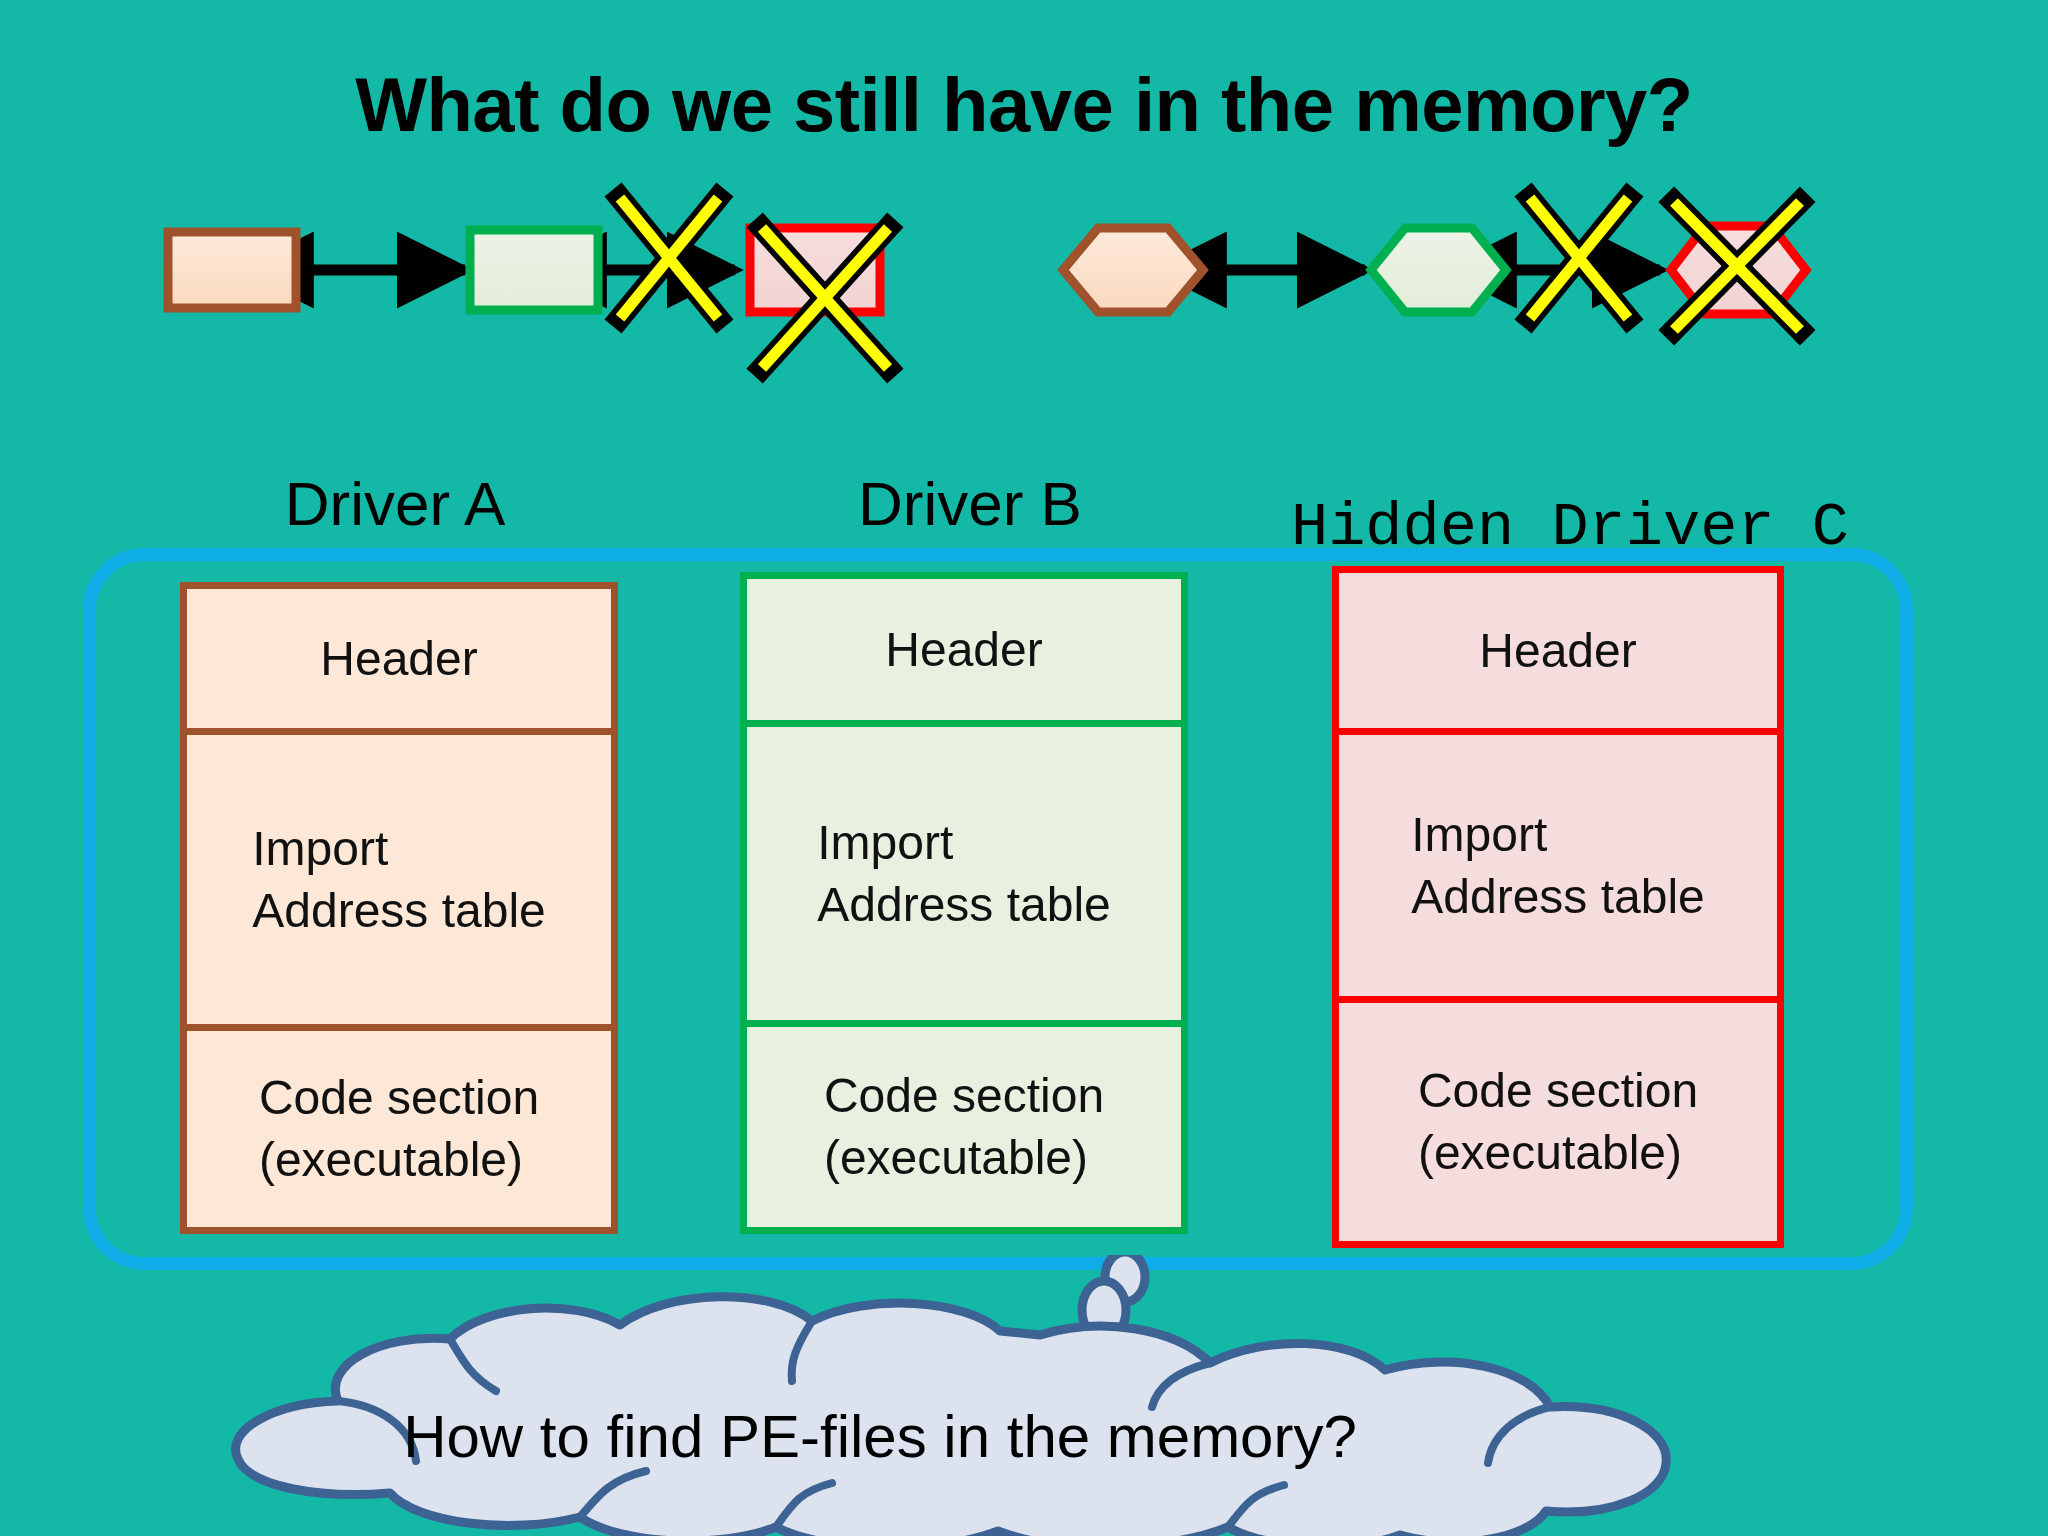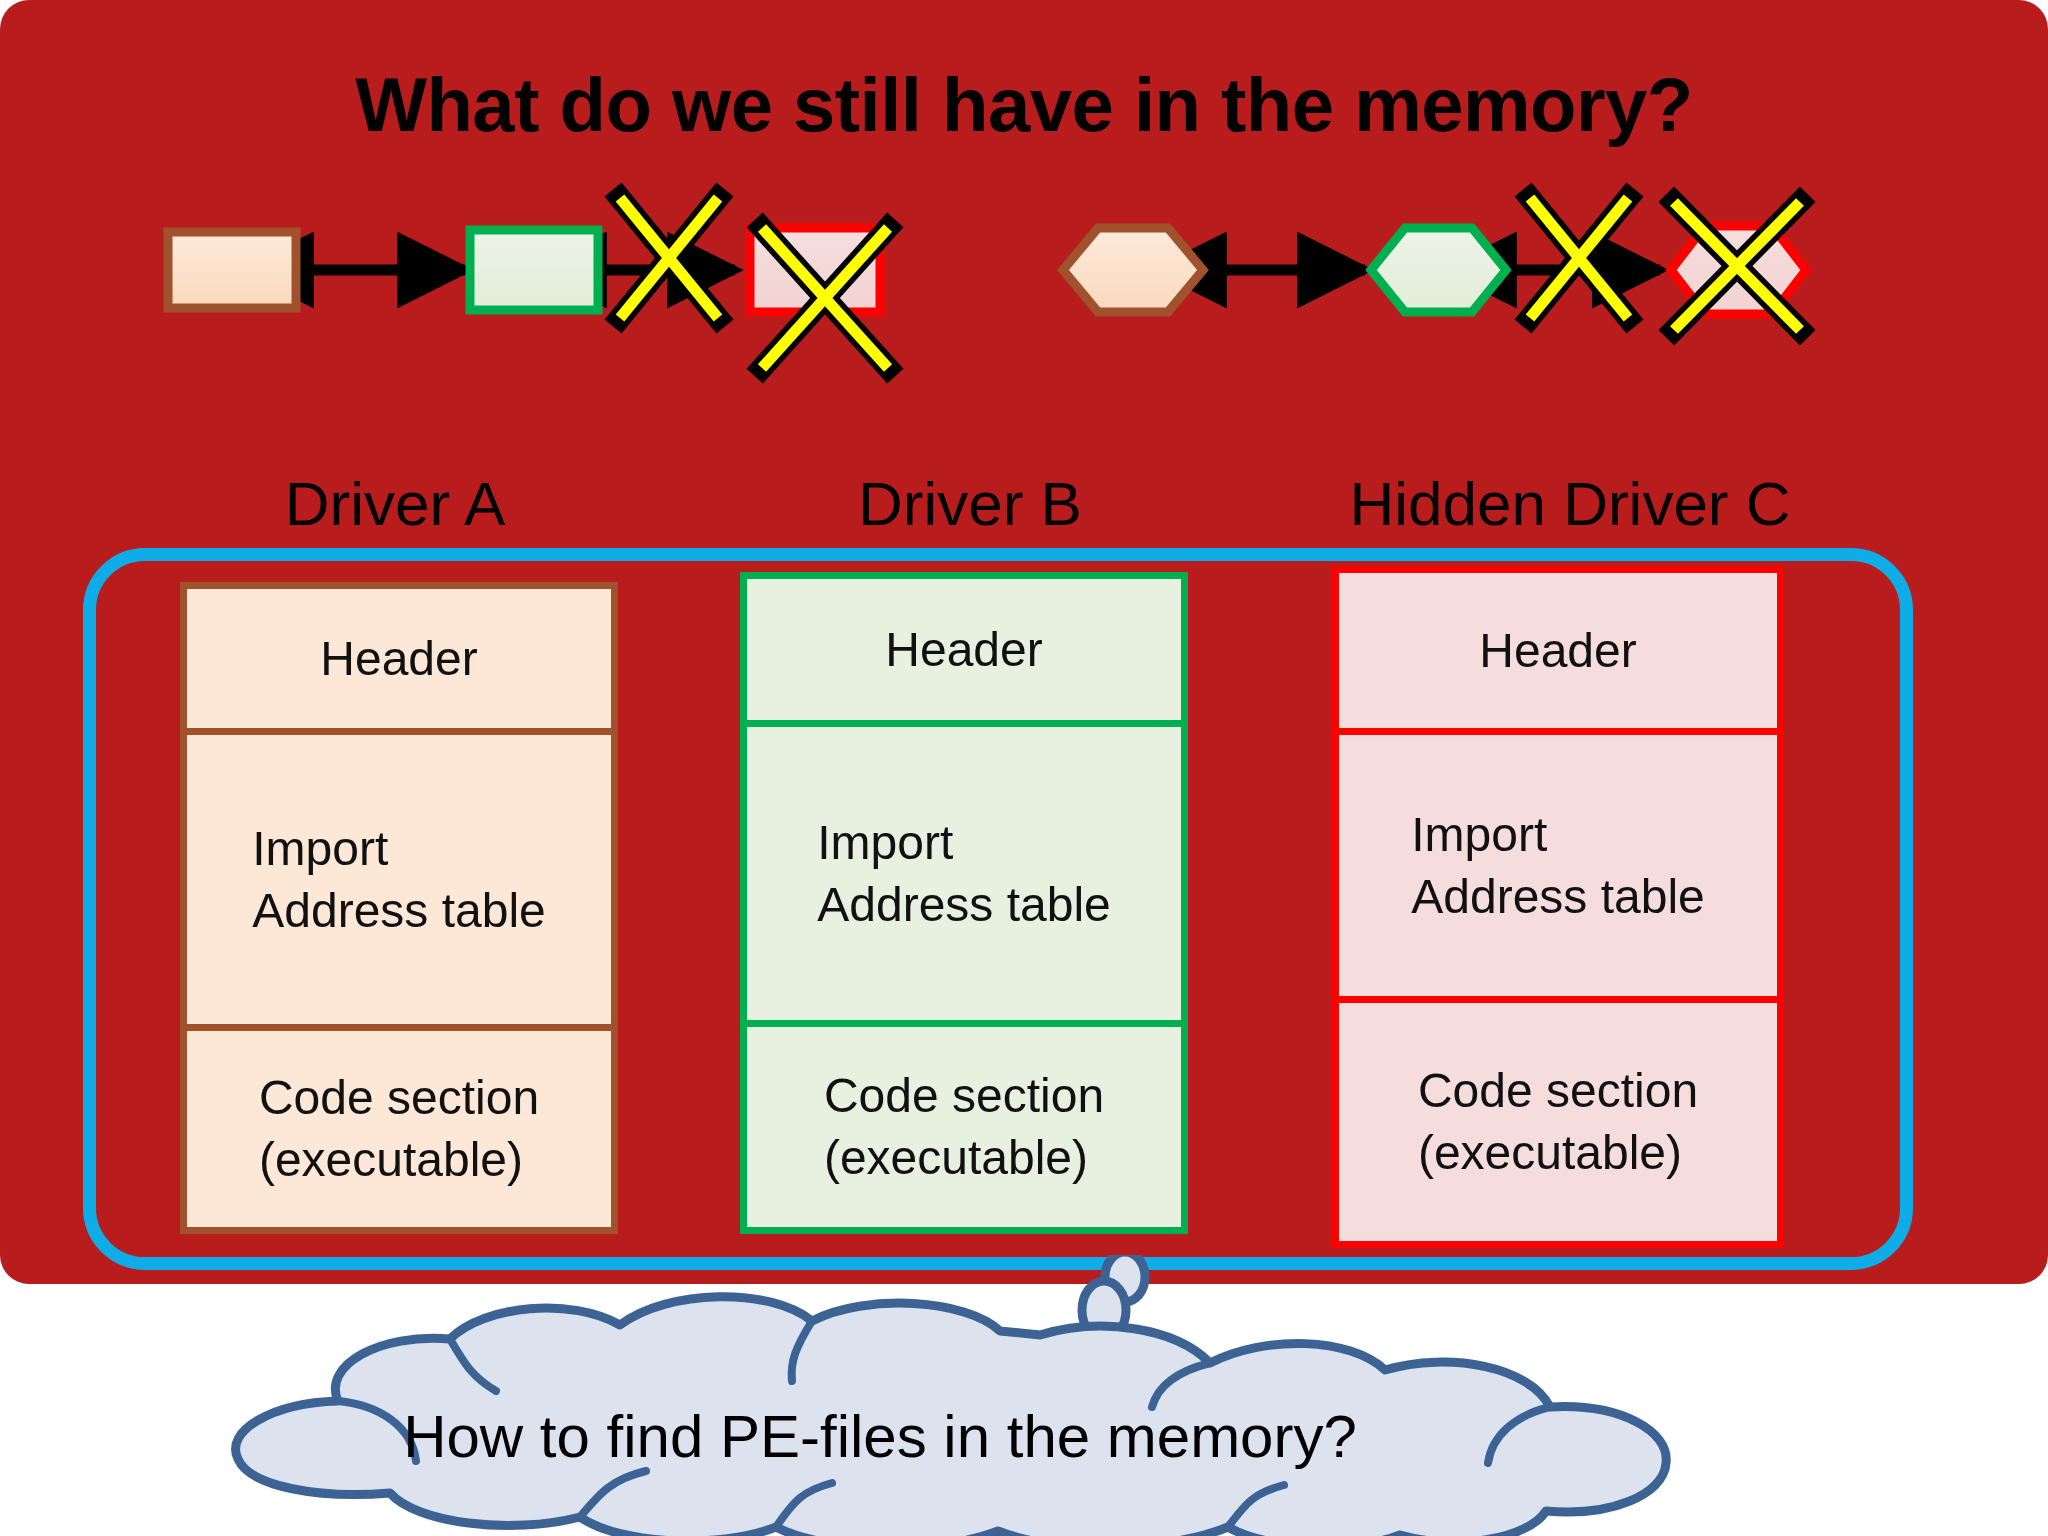--- a/index.html
+++ b/index.html
@@ -6,23 +6,22 @@
   html, body {
     width: 2048px;
     height: 1536px;
     background: #ffffff;
     font-family: "Liberation Sans", sans-serif;
     overflow: hidden;
   }
   #stage {
     position: relative;
     width: 2048px;
-    height: 1284px;
-    background: #b91c1c;
-    border-radius: 29px;
+    height: 1536px;
+    background: #14b8a6;
   }
 
   
   #slide-title {
     position: absolute;
     left: 0;
     top: 62px;
     width: 2048px;
     text-align: center;
     font-family: "Liberation Sans", sans-serif;
@@ -49,21 +48,21 @@
     font-family: "Liberation Sans", sans-serif;
     font-weight: normal;
     font-size: 62px;
     line-height: 72px;
     color: #000000;
     white-space: nowrap;
     text-align: center;
   }
   #driver-label-a { left: 170px;  top: 468px; width: 450px; }
   #driver-label-b { left: 730px;  top: 468px; width: 480px; }
-  #driver-label-c { left: 1290px; top: 468px; width: 560px; }
+  #driver-label-c { left: 1290px; top: 492px; width: 560px; font-family: Liberation Mono, monospace; }
 
   
   #memory-container {
     position: absolute;
     left: 83px;
     top: 548px;
     width: 1830px;
     height: 722px;
     border: 13px solid #0FADE8;
     border-radius: 62px;

